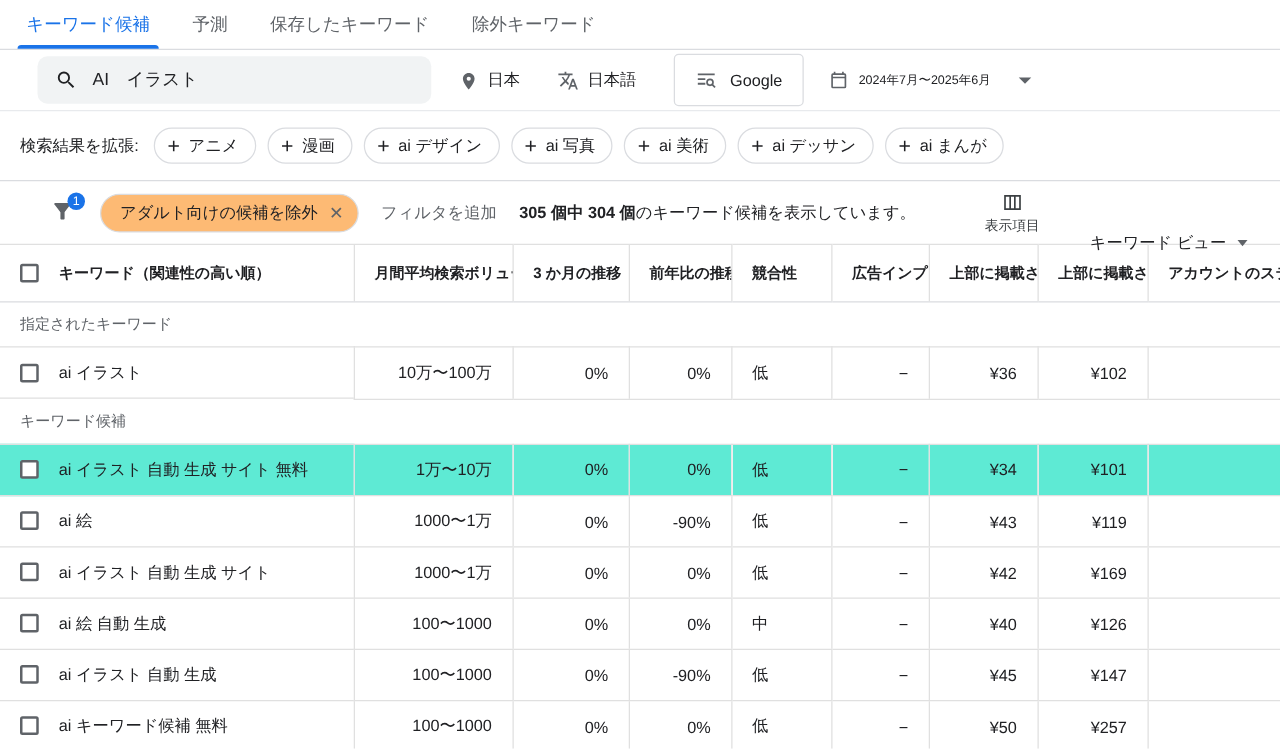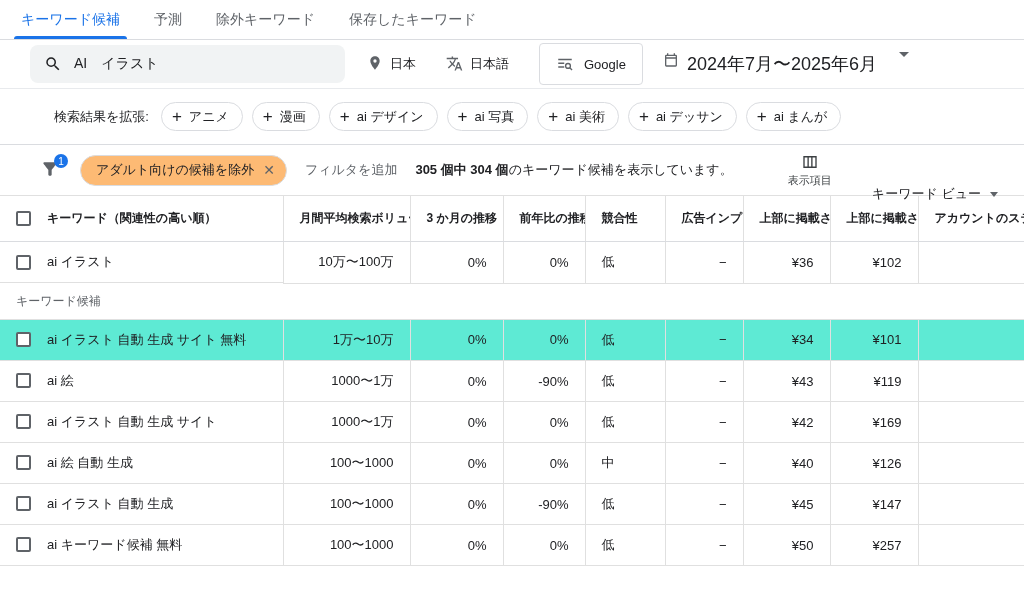--- a/index.html
+++ b/index.html
@@ -12,31 +12,31 @@
   .tab { position:relative; display:flex; align-items:center; padding:0 17px; font-size:14px; font-weight:500;
          color:#5f6368; background:none; border:none; cursor:pointer; font-family:inherit; }
   .tab.active { color:#1a73e8; }
   .tab.active::after { content:""; position:absolute; left:10px; right:10px; bottom:0; height:3px;
          background:#1a73e8; border-radius:3px 3px 0 0; }
 
   
   .search-row { display:flex; align-items:center; height:48px; padding:0 16px 0 30px; gap:14px; }
   .search-box { display:flex; align-items:center; gap:12px; width:315px; height:38px; background:#f1f3f4;
          border-radius:8px; padding:0 14px; font-size:14px; font-weight:500; cursor:text; }
-  .setting { display:flex; align-items:flex-start; gap:7px; font-size:13px; padding:0 8px; cursor:pointer; }
+  .setting { display:flex; align-items:flex-end; gap:7px; font-size:13px; padding:0 8px; cursor:pointer; }
   .network-btn { display:flex; align-items:center; gap:10px; font-size:13px; border:1px solid #dadce0;
          border-radius:4px; height:42px; padding:0 16px; margin-left:8px; background:#fff; cursor:pointer; font-family:inherit; color:#202124; }
-  .date-range { display:flex; gap:8px; font-size:18px; margin-left:6px; cursor:pointer; }
+  .date-range { display:flex; align-items:center; gap:8px; font-size:10px; margin-left:6px; cursor:pointer; }
   .caret { width:0; height:0; border-left:5px solid transparent; border-right:5px solid transparent;
          border-top:5px solid #5f6368; margin-left:14px; }
 
   
   .expand-row { display:flex; align-items:center; gap:8px; padding:0 16px; height:57px;
          border-top:1px solid #e8eaed; border-bottom:1px solid #dadce0; }
-  .expand-label { font-size:13px; font-weight:500; margin-right:4px; white-space:nowrap;margin-left:38px; }
+  .expand-label { font-size:13px; font-weight:500; margin-right:4px; white-space:nowrap; }
   .chip { display:inline-flex; align-items:center; gap:7px; height:29px; padding:0 13px 0 10px;
          border:1px solid #dadce0; border-radius:16px; background:#fff; font-size:13px; color:#202124;
          cursor:pointer; font-family:inherit; white-space:nowrap; }
   .chip-plus { font-size:17px; font-weight:400; line-height:1; color:#202124; }
 
   
   .filter-row { display:flex; align-items:center; height:50px; padding:0 20px 0 40px; gap:18px; }
   .funnel-wrap { position:relative; width:22px; height:22px; cursor:pointer; }
   .badge { position:absolute; top:-5px; right:-6px; width:14px; height:14px; border-radius:50%;
          background:#1a73e8; color:#fff; font-size:10px; display:flex; align-items:center; justify-content:center; }
@@ -74,22 +74,22 @@
   .icon { flex:none; display:inline-flex; }
 </style>
 </head>
 <body>
 
 <div class="app">
 
   <nav class="tabbar">
     <button class="tab active">キーワード候補</button>
     <button class="tab">予測</button>
+    <button class="tab">保存したキーワード</button>
     <button class="tab">除外キーワード</button>
-    <button class="tab">保存したキーワード</button>
   </nav>
 
   <div class="search-row">
     <div class="search-box">
       <span class="icon">
         <svg viewBox="0 0 24 24" width="18" height="18">
             <path fill="#202124" d="M15.5 14h-.79l-.28-.27A6.47 6.47 0 0 0 16 9.5 6.5 6.5 0 1 0 9.5 16c1.61 0 3.09-.59 4.23-1.57l.27.28v.79l5 4.99L20.49 19l-4.99-5zm-6 0C7 14 5 12 5 9.5S7 5 9.5 5 14 7 14 9.5 12 14 9.5 14z"></path>
           </svg>
       </span>
       <span>AI　イラスト</span>
@@ -221,20 +221,23 @@
         <th class="num">3 か月の推移</th>
         <th class="num">前年比の推移</th>
         <th>競合性</th>
         <th>広告インプレ</th>
         <th>上部に掲載され</th>
         <th>上部に掲載され</th>
         <th>アカウントのステータ</th>
       </tr>
     </thead>
     <tbody>
+        <tr class="section-row">
+          <td colspan="9">指定されたキーワード</td>
+        </tr>
         <tr class="data-row">
           <td class="kw-cell">
             <span class="checkbox"></span>
             <span class="kw-label">ai イラスト</span>
           </td>
           <td class="num">10万〜100万</td>
           <td class="num">0%</td>
           <td class="num">0%</td>
           <td class="left">低</td>
           <td class="num">−</td>

